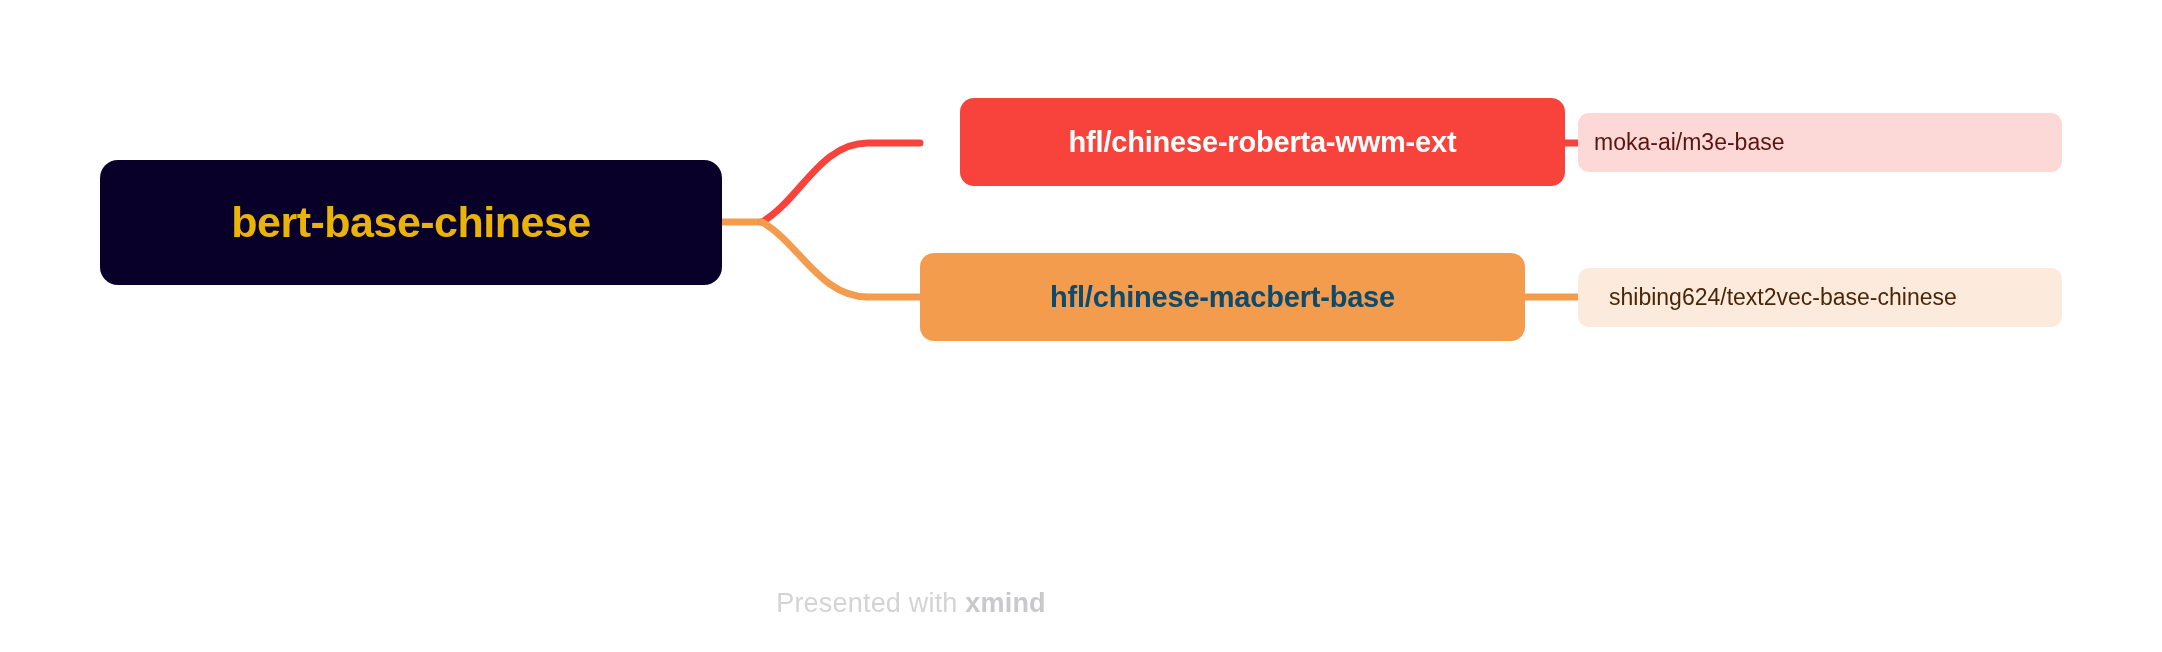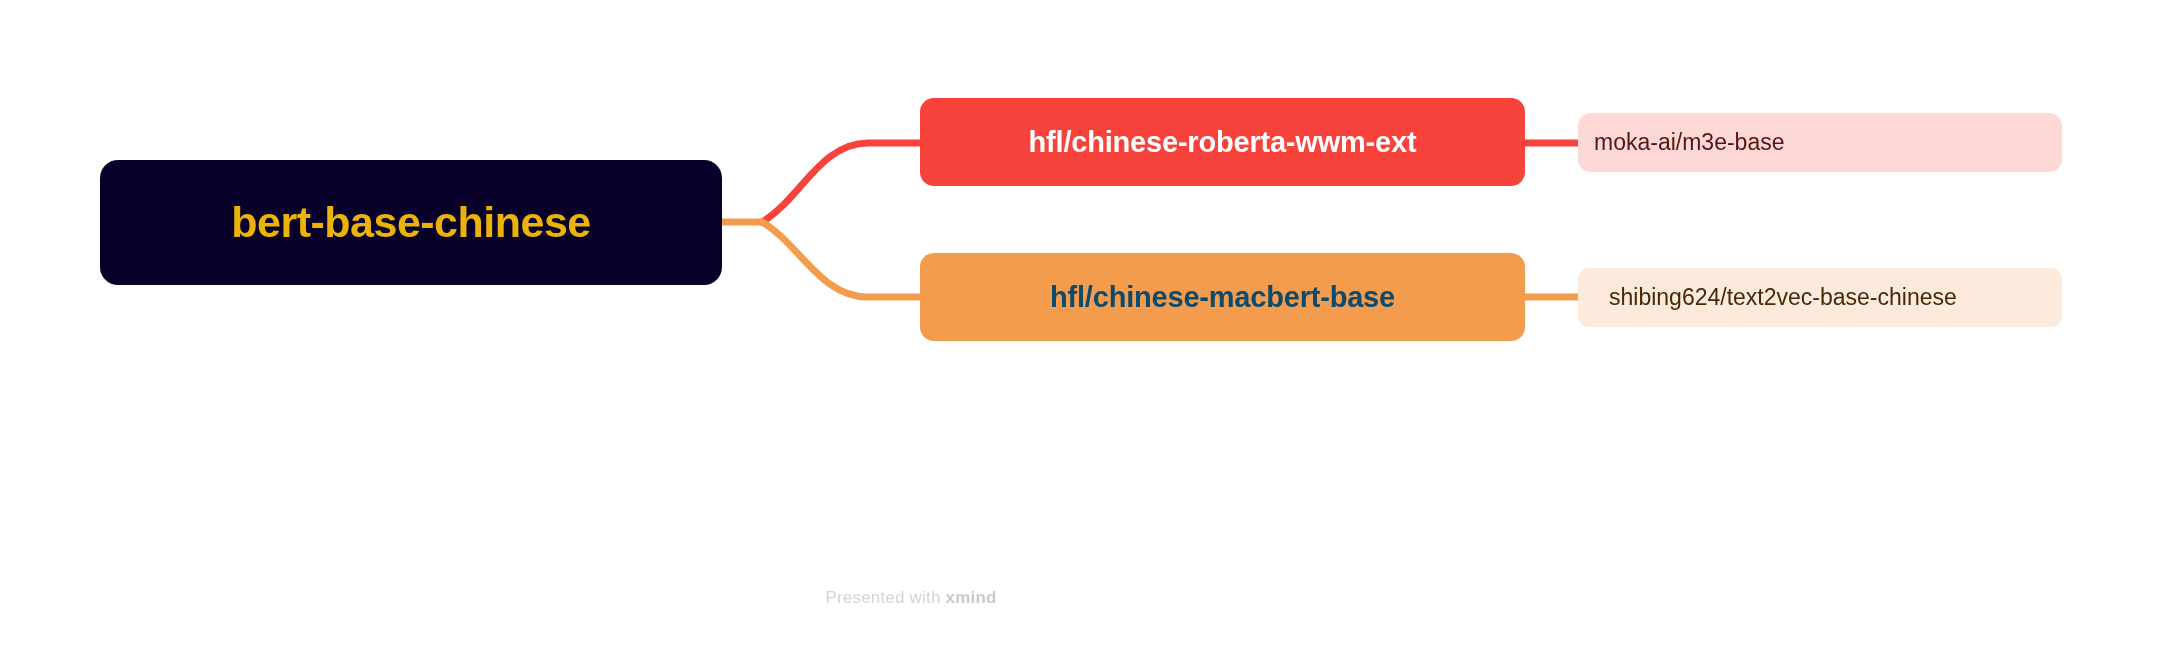--- a/index.html
+++ b/index.html
@@ -51,20 +51,21 @@
     justify-content:center;
   }
   .node-branch .label {
     font-size:29px;
     font-weight:bold;
     letter-spacing:-0.2px;
   }
   .node-branch-red {
     top:98px;
     background:var(--red, #F7433C);
+    margin-left:40px;
   }
   .node-branch-red .label { color:#ffffff; }
 
   .node-branch-orange {
     top:253px;
     background:var(--orange, #F49C4D);
   }
   .node-branch-orange .label { color:#0c4a6e; }
 
   .node-leaf {
@@ -75,39 +76,38 @@
     padding-left:16px;
   }
   .node-leaf .label {
     font-size:23px;
     font-weight:normal;
     letter-spacing:0px;
   }
   .node-leaf-pink {
     top:113px;
     background:var(--pink-bg, #FCD9D6);
-    border-radius:13px;
   }
   .node-leaf-pink .label { color:var(--pink-fg, #5C1410); }
 
   .node-leaf-peach {
     top:268px;
     background:var(--peach-bg, #FCEBDC);
     padding-left:31px;
   }
   .node-leaf-peach .label { color:var(--peach-fg, #4A2708); }
 
   
   #footer {
     position:absolute;
     left:0; top:588px;
     width:1822px;
     text-align:center;
     color:#D4D4D6;
-    font-size:17px;
+    font-size:27px;
     letter-spacing:0.2px;
   }
   #footer .brand { font-weight:bold; color:#C9C9CC; }
 </style>
 </head>
 <body>
 
 <div id="canvas">
 
   <svg id="connectors" viewBox="0 0 2162 652" width="2162" height="652">

